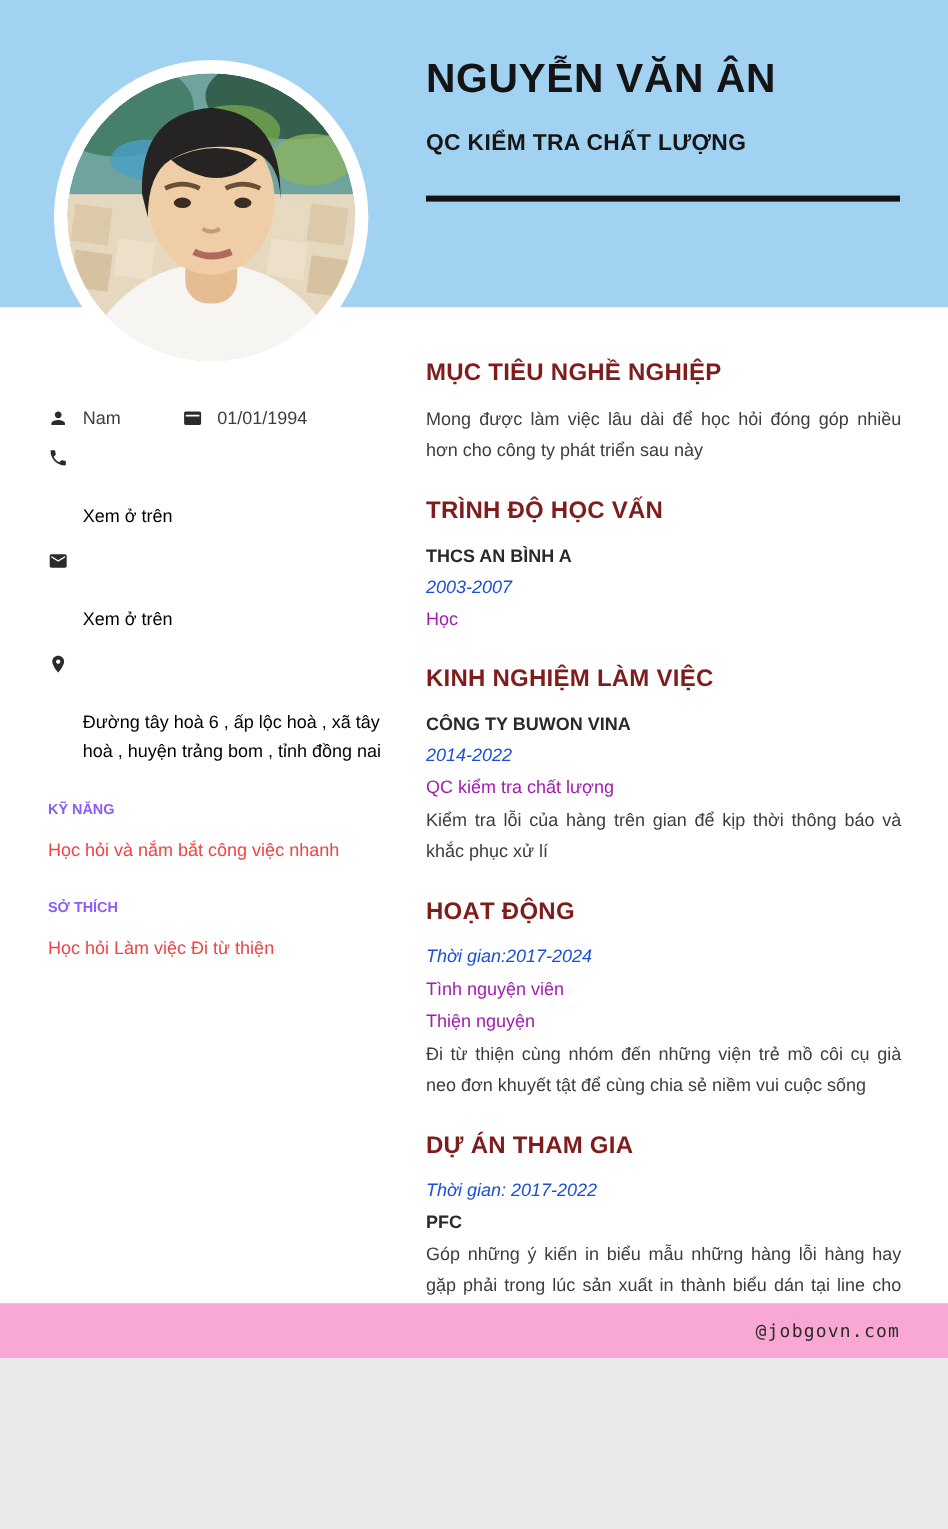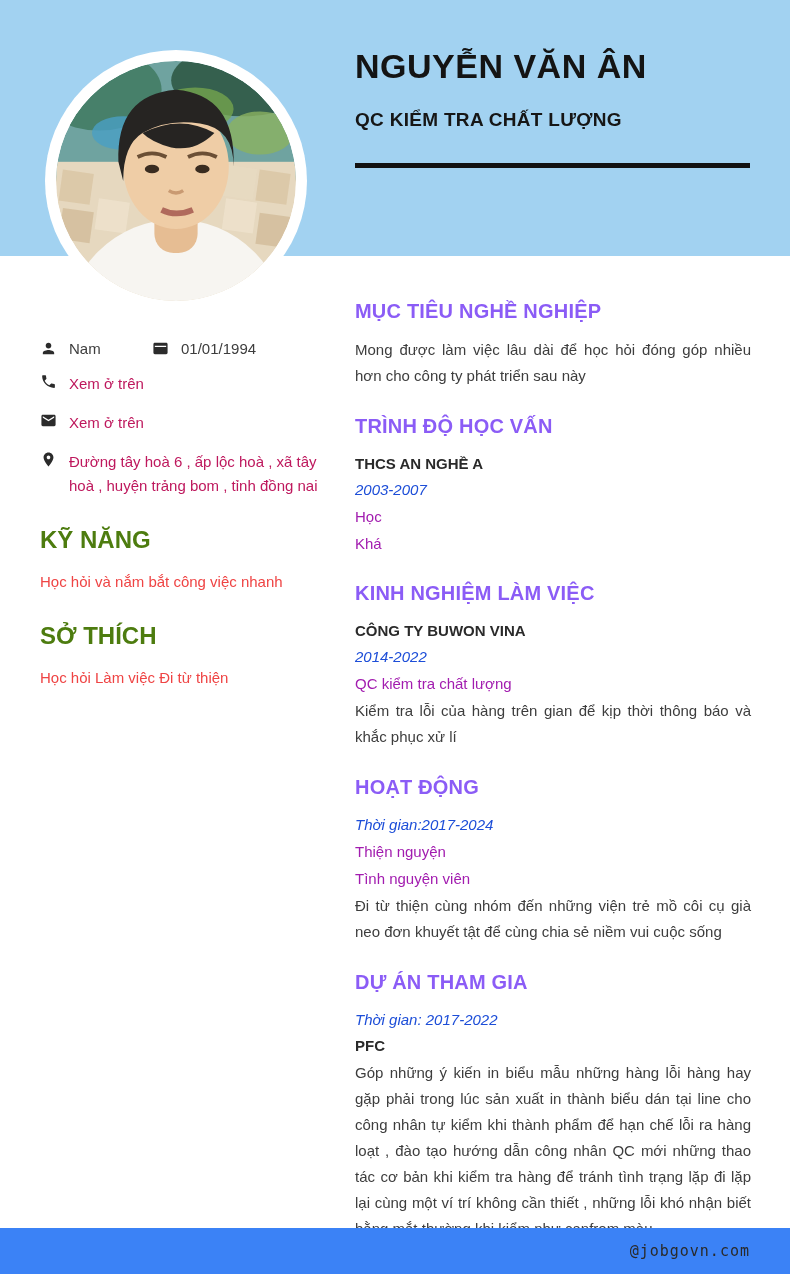--- a/index.html
+++ b/index.html
@@ -1,25 +1,25 @@
 <!DOCTYPE html>
 <html><head>
 <meta charset="utf-8">
 <style>
   * { margin:0; padding:0; box-sizing:border-box; }
   html,body { background:#e9e9e9; }
   .page {
-    position:relative; width:790px; height:1274px; margin:0 auto;
+    position:relative; width:790px; height:1132px; margin:0 auto;
     background:#ffffff; overflow:hidden;
     font-family:"Liberation Sans","DejaVu Sans",sans-serif;
     color:#3d3d3d;
   }
   
   .band { position:absolute; top:0; left:0; width:790px; height:256px; background:#a2d2f1; }
-  .footer-band { position:absolute; bottom:0; left:0; width:790px; height:46px; background:#3b82f6; }
+  .footer-band { position:absolute; bottom:0; left:0; width:790px; height:46px; background:#f9a8d4; }
   .watermark {
     position:absolute; right:40px; top:50%; transform:translateY(-50%);
     font-family:"DejaVu Sans Mono","Liberation Mono",monospace;
     font-size:15px; color:#2a2a2a; letter-spacing:1px;
   }
   
   .avatar-ring {
     position:absolute; left:45px; top:50px; width:262px; height:262px;
     border-radius:50%; background:#ffffff;
     display:flex; align-items:center; justify-content:center;
@@ -28,33 +28,33 @@
   
   .header-text { position:absolute; left:355px; top:48px; width:395px; }
   .name { font-size:34px; font-weight:700; color:#141414; letter-spacing:.5px; line-height:1.1; }
   .job-title { margin-top:24px; font-size:19px; font-weight:700; color:#161616; letter-spacing:.3px; }
   .rule { margin-top:32px; width:395px; height:5px; background:#121212; }
   
   .left-col { position:absolute; left:40px; top:340px; width:292px; }
   .info-row { display:flex; align-items:flex-start; margin-bottom:15px; }
   .info-row .ic { flex:0 0 17px; height:17px; margin-top:1px; }
   .info-row .ic svg { width:17px; height:17px; fill:#2b2b2b; display:block; }
-  .info-row .txt { margin-left:12px; font-size:15px; line-height:24px; color:#be185d; }
+  .info-row .txt { margin-left:12px; font-size:15px; line-height:24px; color:#000000;margin-top:47px; }
   .row-pair { display:flex; margin-bottom:15px; }
   .pair { display:flex; align-items:center; }
   .pair-1 { width:112px; }
   .pair .ic { flex:0 0 17px; height:17px; }
   .pair .ic svg { width:17px; height:17px; fill:#2b2b2b; display:block; }
   .pair .txt { margin-left:12px; font-size:15px; color:#3d3d3d; }
-  .side-heading { font-size:24px; font-weight:700; color:#4d7c0f; margin-top:28px; margin-bottom:16px; }
+  .side-heading { font-size:12px; font-weight:700; color:#8b5cf6; margin-top:28px; margin-bottom:16px; }
   .side-text { font-size:15px; line-height:24px; color:#ef4444; }
   
   .right-col { position:absolute; left:355px; top:300px; width:396px; }
   .section { margin-bottom:26px; }
-  .sec-heading { font-size:20px; font-weight:700; color:#8b5cf6; margin-bottom:14px; letter-spacing:.2px; }
+  .sec-heading { font-size:20px; font-weight:700; color:#7f1d1d; margin-bottom:14px; letter-spacing:.2px; }
   .sec-sub { font-size:15px; font-weight:700; color:#2a2a2a; line-height:24px; margin-bottom:2px; }
   .sec-date { font-size:15px; font-style:italic; color:#1d4ed8; line-height:24px; margin-bottom:2px; }
   .sec-line { font-size:15px; color:#a21caf; line-height:25px; margin-bottom:2px; }
   .sec-body { font-size:15px; color:#3d3d3d; line-height:26px; text-align:justify; }
 </style>
 </head>
 <body>
 
 <div class="page">
 
@@ -167,39 +167,38 @@
 
   <div class="right-col">
 
     <div class="section">
       <div class="sec-heading">MỤC TIÊU NGHỀ NGHIỆP</div>
       <div class="sec-body">Mong được làm việc lâu dài để học hỏi đóng góp nhiều hơn cho công ty phát triển sau này</div>
     </div>
 
     <div class="section">
       <div class="sec-heading">TRÌNH ĐỘ HỌC VẤN</div>
-      <div class="sec-sub">THCS AN NGHỀ A</div>
+      <div class="sec-sub">THCS AN BÌNH A</div>
       <div class="sec-date">2003-2007</div>
       <div class="sec-line">Học</div>
-      <div class="sec-line">Khá</div>
     </div>
 
     <div class="section">
       <div class="sec-heading">KINH NGHIỆM LÀM VIỆC</div>
       <div class="sec-sub">CÔNG TY BUWON VINA</div>
       <div class="sec-date">2014-2022</div>
       <div class="sec-line">QC kiểm tra chất lượng</div>
       <div class="sec-body">Kiểm tra lỗi của hàng trên gian để kịp thời thông báo và khắc phục xử lí</div>
     </div>
 
     <div class="section">
       <div class="sec-heading">HOẠT ĐỘNG</div>
       <div class="sec-date">Thời gian:2017-2024</div>
+      <div class="sec-line">Tình nguyện viên</div>
       <div class="sec-line">Thiện nguyện</div>
-      <div class="sec-line">Tình nguyện viên</div>
       <div class="sec-body">Đi từ thiện cùng nhóm đến những viện trẻ mồ côi cụ già neo đơn khuyết tật để cùng chia sẻ niềm vui cuộc sống</div>
     </div>
 
     <div class="section">
       <div class="sec-heading">DỰ ÁN THAM GIA</div>
       <div class="sec-date">Thời gian: 2017-2022</div>
       <div class="sec-sub">PFC</div>
       <div class="sec-body">Góp những ý kiến in biểu mẫu những hàng lỗi hàng hay gặp phải trong lúc sản xuất in thành biểu dán tại line cho công nhân tự kiểm khi thành phẩm để hạn chế lỗi ra hàng loạt , đào tạo hướng dẫn công nhân QC mới những thao tác cơ bản khi kiểm tra hàng để tránh tình trạng lặp đi lặp lại cùng một ví trí không cần thiết , những lỗi khó nhận biết bằng mắt thường khi kiểm như canfrom màu</div>
     </div>
 

